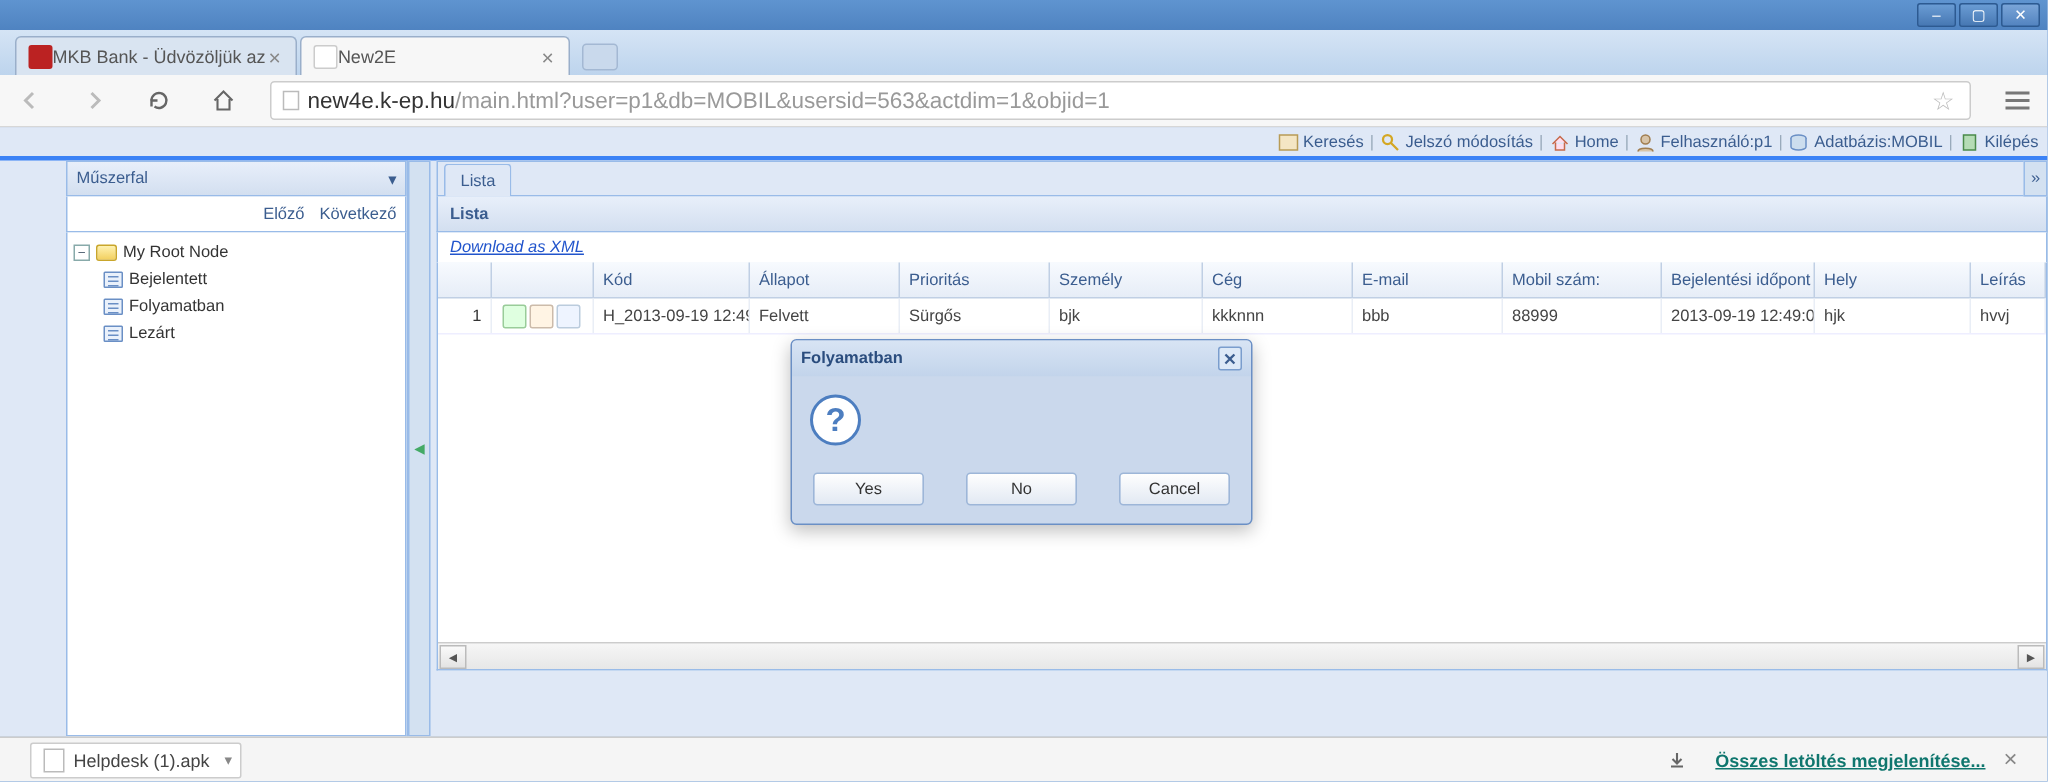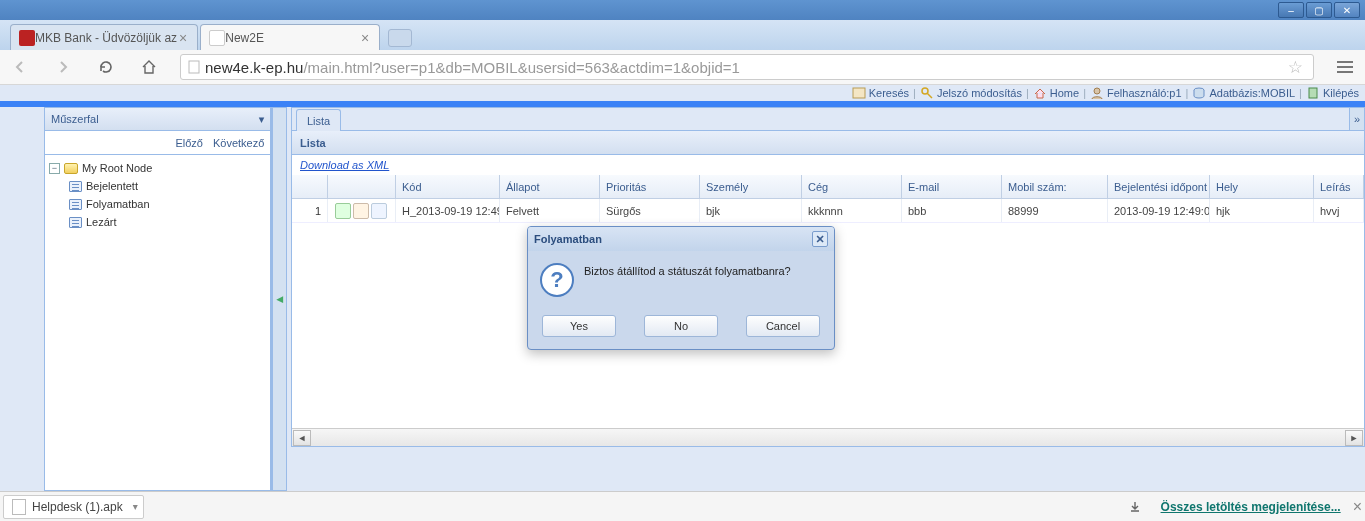--- a/index.html
+++ b/index.html
@@ -25,21 +25,21 @@
 .url-host { color: #333; }
 .url-path { color: #999; }
 .star-btn { color: #bbb; font-size: 17px; padding: 0 4px; cursor: pointer; }
 .menu-btn { width: 24px; height: 24px; display: flex; flex-direction: column; justify-content: center; gap: 3px; padding: 4px; cursor: pointer; }
 .menu-line { height: 2px; background: #777; }
 
 
 .app { position: absolute; top: 85px; left: 0; right: 0; bottom: 30px; background: #dfe8f6; }
 
 
-.linkbar { height: 22px; background: #dfe8f6; display: flex; justify-content: flex-end; align-items: center; padding: 0 6px; gap: 4px; font-size: 11px; color: #3b5d8f; border-bottom: 6px solid #3b82f6; }
+.linkbar { height: 22px; background: #dfe8f6; display: flex; justify-content: flex-end; align-items: center; padding: 0 6px; gap: 4px; font-size: 11px; color: #3b5d8f; border-bottom: 3px solid #3b82f6; }
 .linkbar .sep { color: #9ab; }
 .link-item { display: inline-flex; align-items: center; gap: 3px; cursor: pointer; }
 .link-icon { width: 14px; height: 14px; display: inline-block; }
 
 
 .main { display: flex; height: calc(100% - 22px); padding-left: 44px; }
 
 
 .sidebar { width: 252px; display: flex; flex-direction: column; border-right: 1px solid #99bbe8; }
 .side-collapse { width: 16px; border: 1px solid #99bbe8; background: #d3e1f1; cursor: pointer; display: flex; align-items: center; justify-content: center; font-size: 9px; color: #4a6; }
@@ -88,21 +88,21 @@
 .dialog { position: absolute; left: 527px; top: 226px; width: 308px; background: #cad8ec; border: 1px solid #6a8fc5; border-radius: 4px; box-shadow: 0 4px 12px rgba(0,0,0,.25); z-index: 50; }
 .dlg-head { height: 24px; background: linear-gradient(#d8e4f4, #c2d4eb); display: flex; align-items: center; padding: 0 6px; font-size: 11px; font-weight: bold; color: #2b4d7e; border-radius: 3px 3px 0 0; }
 .dlg-close { margin-left: auto; width: 16px; height: 16px; border: 1px solid #7a9dcd; background: #dde9f7; color: #3b5d8f; font-size: 11px; display: flex; align-items: center; justify-content: center; cursor: pointer; border-radius: 2px; }
 .dlg-body { padding: 12px; display: flex; gap: 10px; align-items: flex-start; background: #cad8ec; }
 .q-icon { width: 34px; height: 34px; border: 2px solid #4d7ec0; border-radius: 50%; background: #fff; color: #4d7ec0; display: flex; align-items: center; justify-content: center; font-size: 22px; font-weight: bold; flex-shrink: 0; }
 .dlg-msg { font-size: 11px; color: #222; padding-top: 2px; }
 .dlg-buttons { padding: 6px 12px 12px; display: flex; justify-content: center; gap: 28px; }
 .dlg-btn { min-width: 74px; height: 22px; border: 1px solid #9db6d8; background: linear-gradient(#fefefe,#e2e9f3); border-radius: 3px; font-size: 11px; color: #333; cursor: pointer; }
 
 
-.download-bar { position: absolute; left: 0; right: 0; bottom: 0; height: 30px; background: #f5f5f5; border-top: 1px solid #ccc; display: flex; align-items: center; padding: 0 3px; font-size: 12px; color: #444; }
+.download-bar { position: absolute; left: 0; right: 0; bottom: 0; height: 30px; background: #f5f5f5; border-top: 1px solid #ccc; display: flex; align-items: center; padding: 0 20px; font-size: 12px; color: #444; }
 .dl-chip { border: 1px solid #ccc; background: #fff; height: 24px; padding: 0 20px 0 8px; display: flex; align-items: center; gap: 6px; border-radius: 2px; position: relative; cursor: pointer; }
 .dl-chip::after { content: "▾"; position: absolute; right: 5px; color: #888; font-size: 10px; }
 .dl-file-icon { width: 14px; height: 16px; border: 1px solid #bbb; background: #fff; }
 .dl-right { margin-left: auto; display: flex; align-items: center; gap: 12px; }
 .dl-all { text-decoration: underline; cursor: pointer; color: #0f766e; display: inline-flex; align-items: center; gap: 20px; font-weight: bold; }
 .dl-x { font-size: 16px; color: #888; cursor: pointer; }
 
 .mk-favicon { width:16px;height:16px;background:#b22; border-radius:2px; }
 .pg-favicon { width:16px;height:16px;border:1px solid #ccc;background:#fff;border-radius:2px; }
 
@@ -313,21 +313,20 @@
   </div>
 </div>
 
 <div class="dialog">
   <div class="dlg-head">
     <span>Folyamatban</span>
     <span class="dlg-close">✕</span>
   </div>
   <div class="dlg-body">
     <div class="q-icon">?</div>
-    <div class="dlg-msg">Biztos átállítod a státuszát folyamatbanra?</div>
   </div>
   <div class="dlg-buttons">
     <button class="dlg-btn">Yes</button>
     <button class="dlg-btn">No</button>
     <button class="dlg-btn">Cancel</button>
   </div>
 </div>
 
 <div class="download-bar">
   <div class="dl-chip">

